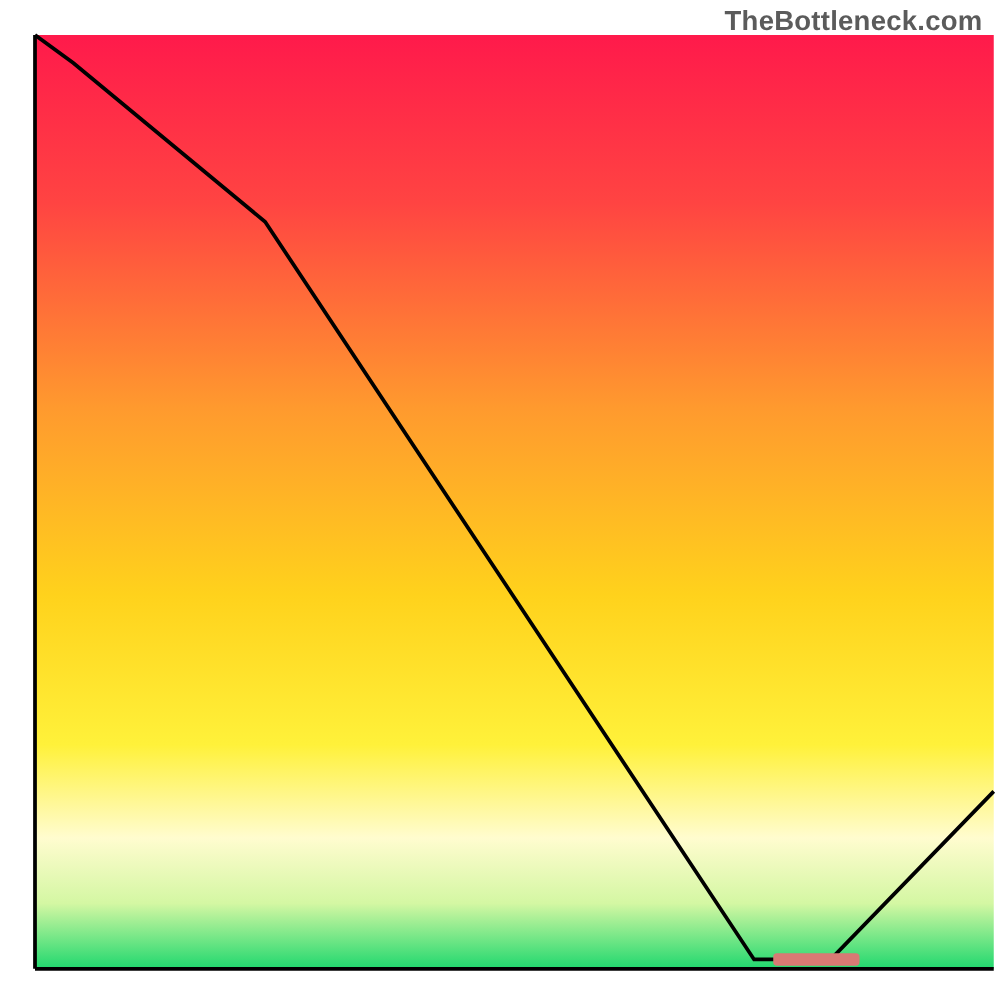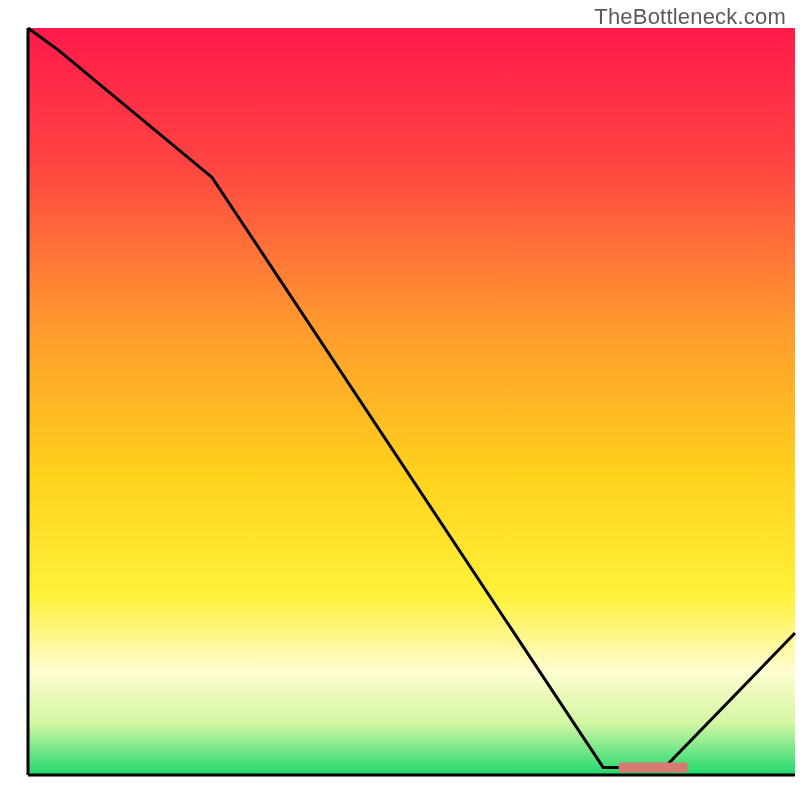--- a/index.html
+++ b/index.html
@@ -13,21 +13,21 @@
   #wrap {
     position: relative;
     width: 800px;
     height: 800px;
   }
   #watermark {
     position: absolute;
     top: 4px;
     right: 14px;
     font-size: 22px;
-    font-weight: 400;
+    font-weight: 700;
     color: #5b5b5b;
     letter-spacing: 0.2px;
   }
   svg {
     display: block;
   }
 </style>
 </head>
 <body>
 <div id="wrap">

